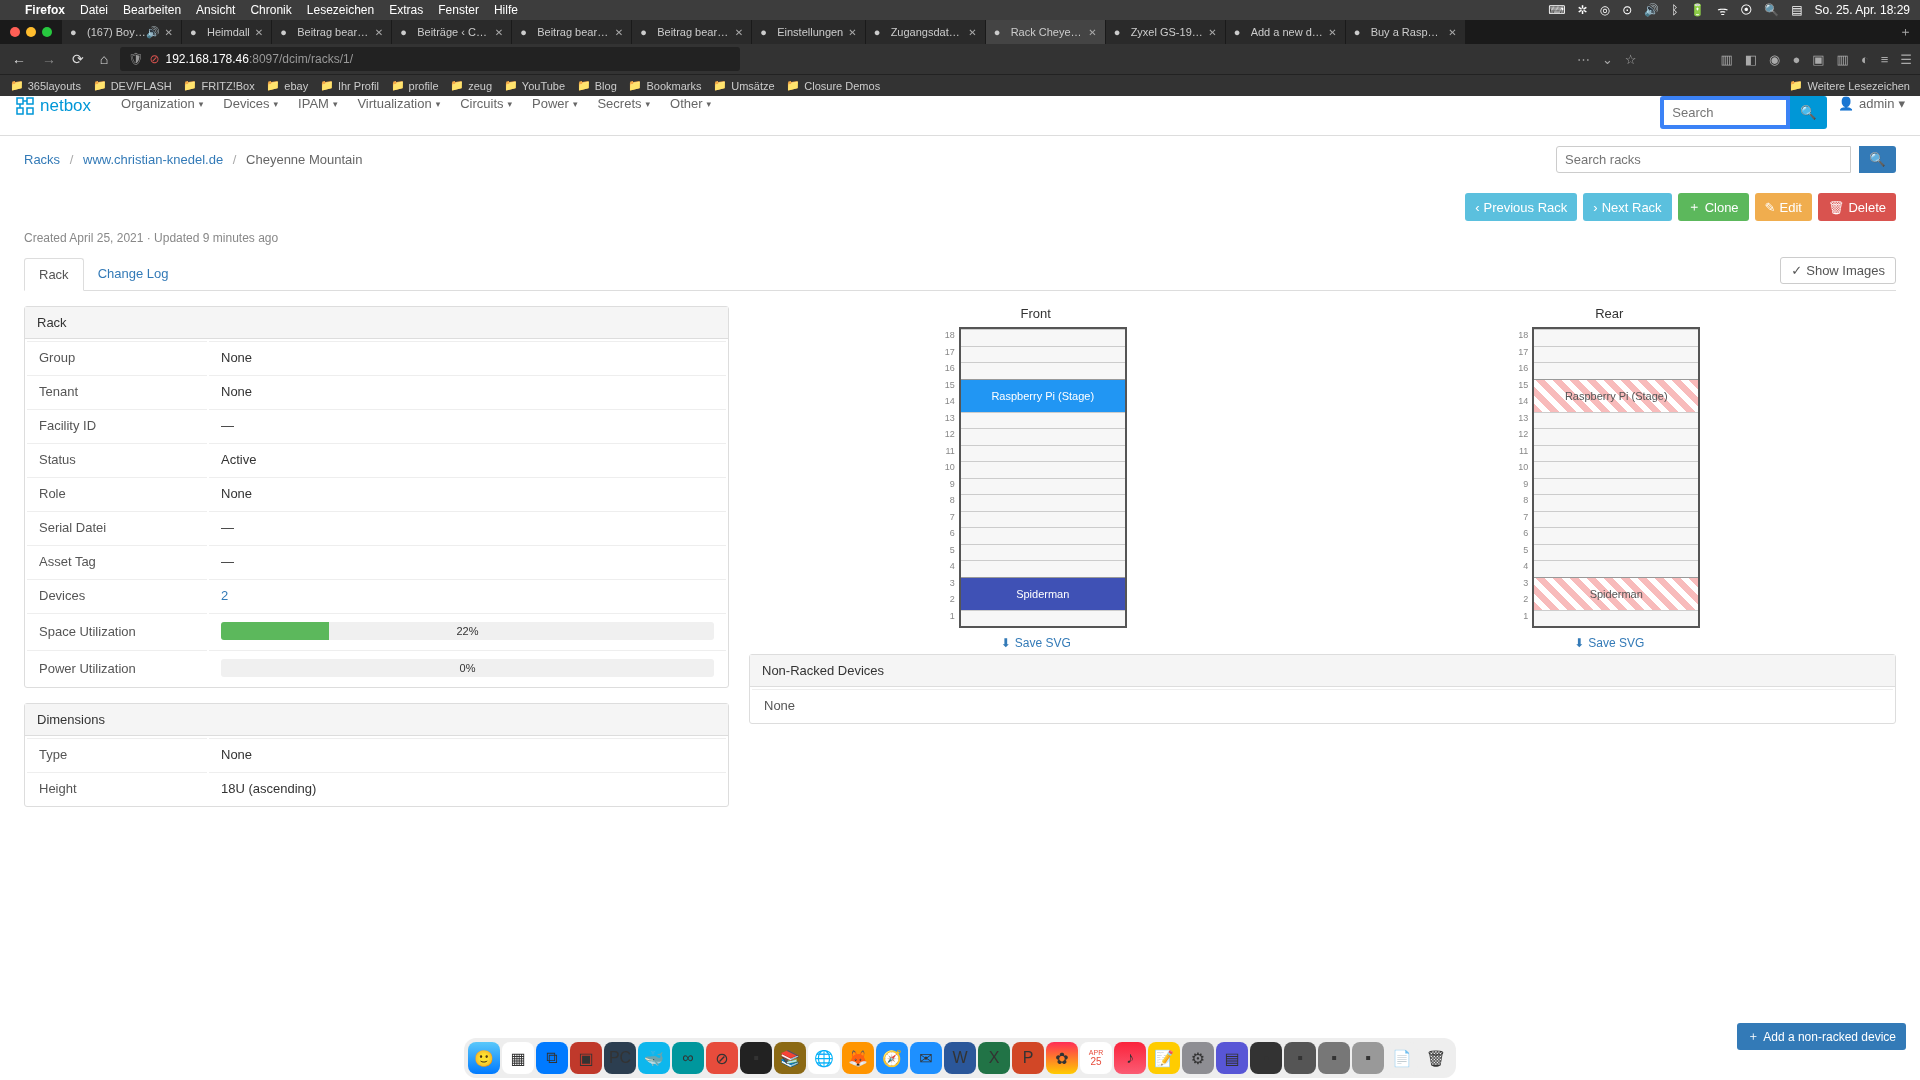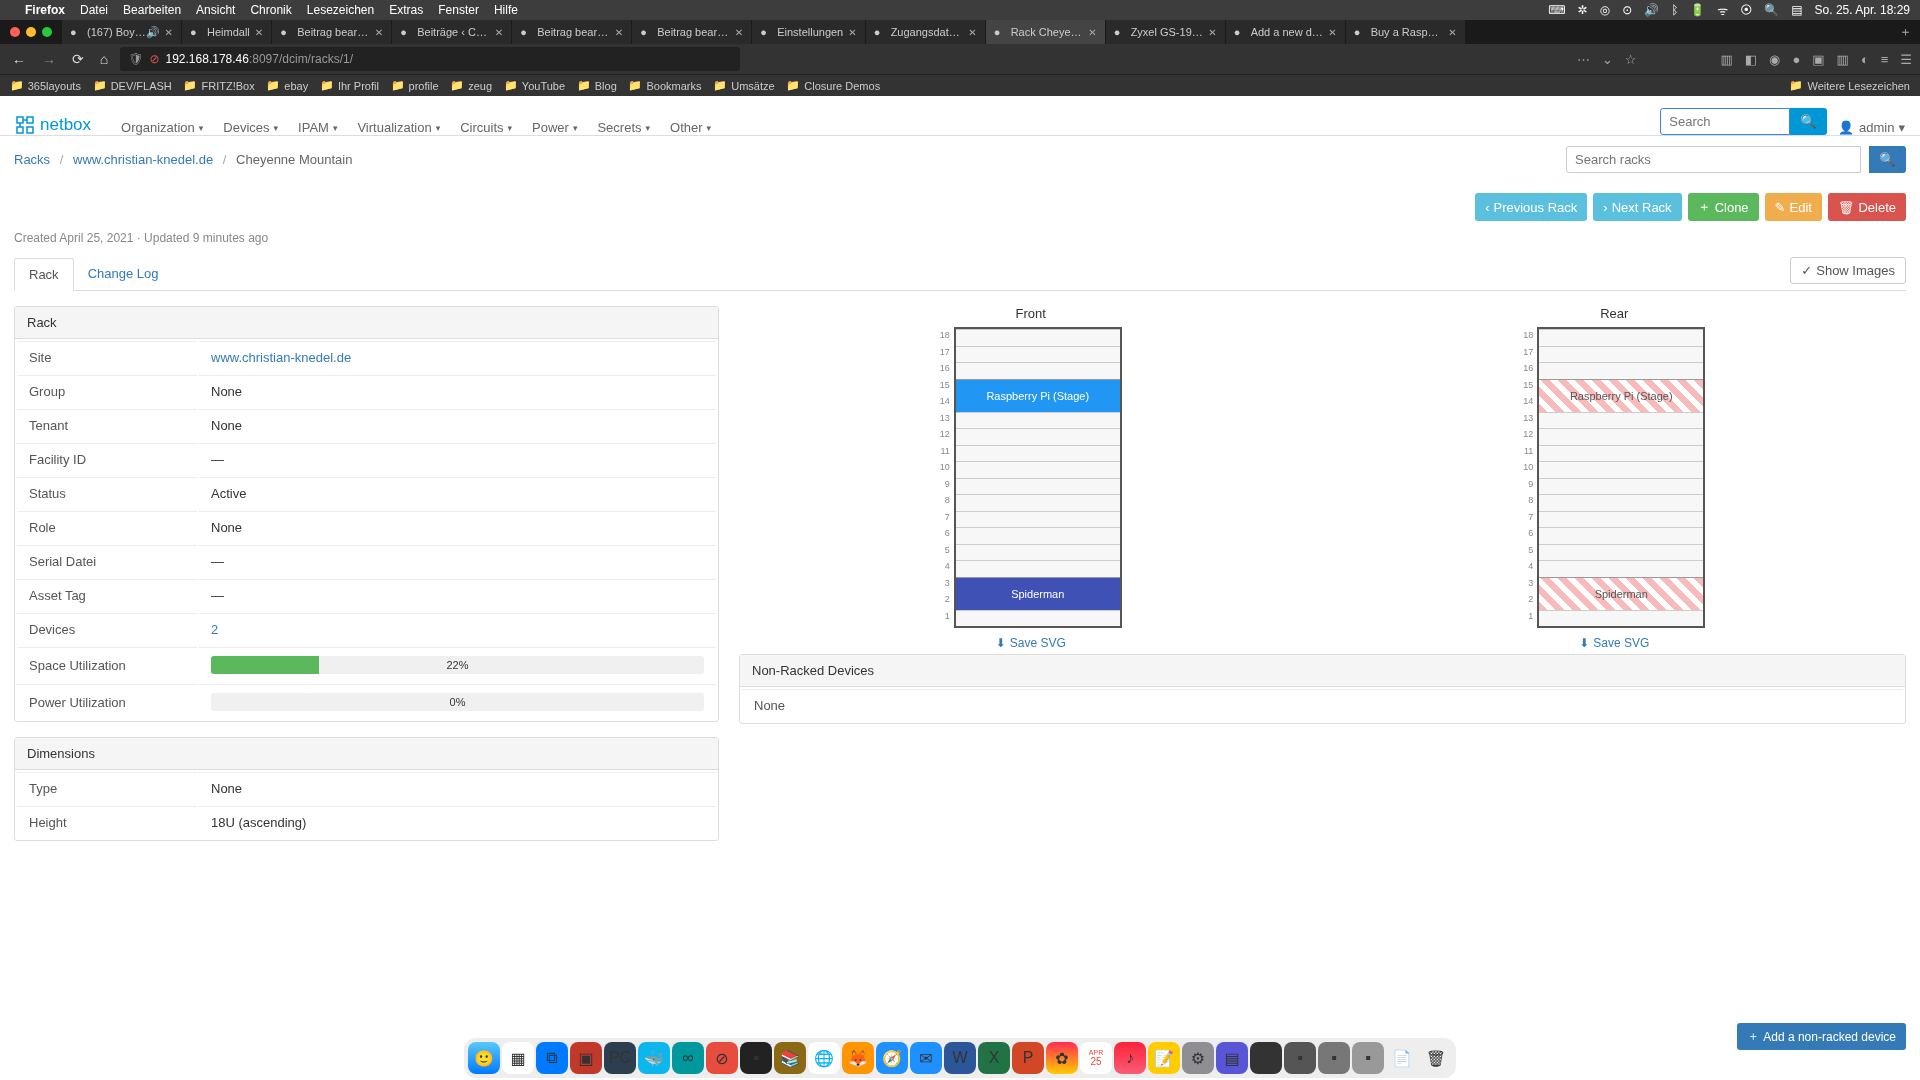--- a/index.html
+++ b/index.html
@@ -33,33 +33,33 @@
 .urlbox .host { color: #fff; }
 .urlbox .path { color: #999; }
 .ff-right-ico { margin-left: auto; display: flex; gap: 12px; color: #aaa; }
 
 
 .ff-bm { height: 22px; background: #333; border-top: 1px solid #222; display: flex; align-items: center; padding: 0 10px; gap: 12px; font-size: 11px; color: #ccc; }
 .ff-bm .bm { display: flex; align-items: center; gap: 4px; }
 .ff-bm .right { margin-left: auto; }
 
 
-.nb-nav { height: 40px; background: #fff; border-bottom: 1px solid #ddd; display: flex; align-items: flex-end; padding: 0 15px; }
+.nb-nav { height: 40px; background: #fff; border-bottom: 1px solid #ddd; display: flex; align-items: flex-start; padding: 0 15px; }
 .nb-logo { display: flex; align-items: center; color: #0097d7; font-weight: 500; font-size: 17px; margin-right: 20px; }
 .nb-logo svg { margin-right: 5px; }
 .nb-nav-item { color: #666; padding: 0 10px; font-size: 13px; display: flex; align-items: center; gap: 4px; }
 .nb-nav-item .caret { font-size: 9px; }
 .nb-search { margin-left: auto; display: flex; }
-.nb-search input { border: 1px solid #3b82f6; border-radius: 3px 0 0 3px; padding: 5px 8px; width: 130px; font-size: 13px; }
+.nb-search input { border: 4px solid #3b82f6; border-radius: 3px 0 0 3px; padding: 5px 8px; width: 130px; font-size: 13px; }
 .nb-search button { background: #0097d7; border: none; color: #fff; padding: 0 10px; border-radius: 0 3px 3px 0; }
 .nb-user { margin-left: 12px; color: #666; display: flex; align-items: center; gap: 4px; }
 
 
 .content { position: absolute; top: 136px; bottom: 0; left: 0; right: 0; overflow-y: auto; background: #fff; }
-.inner { padding: 10px 14px; }
+.inner { padding: 10px 24px; }
 .topbar { display: flex; align-items: center; margin-bottom: 20px; }
 .breadcrumb { font-size: 13px; }
 .breadcrumb a { color: #337ab7; text-decoration: none; }
 .breadcrumb .sep { color: #aaa; padding: 0 6px; }
 .breadcrumb .active { color: #666; }
 .rack-search-box { margin-left: auto; display: flex; width: 340px; gap: 8px; }
 .rack-search-box input { flex: 1; border: 1px solid #ccc; border-radius: 3px 0 0 3px; padding: 5px 8px; font-size: 13px; }
 .rack-search-box button { background: #337ab7; border: none; color: #fff; padding: 0 10px; border-radius: 0 3px 3px 0; }
 
 .actions-row { display: flex; justify-content: flex-end; gap: 6px; margin-bottom: 10px; }
@@ -348,24 +348,20 @@
           <span>Show Images</span>
         </button>
   </div>
 
   <div class="cols">
     <div class="col-left">
       <div class="panel">
         <div class="panel-heading">Rack</div>
         <table>
           <tbody>
-                <tr>
-                  <td>Site</td>
-                  <td><a>www.christian-knedel.de</a></td>
-                </tr>
           <tr>
                   <td>Group</td>
                   <td>None</td>
                 </tr>
           <tr>
                   <td>Tenant</td>
                   <td>None</td>
                 </tr>
           <tr>
                   <td>Facility ID</td>

